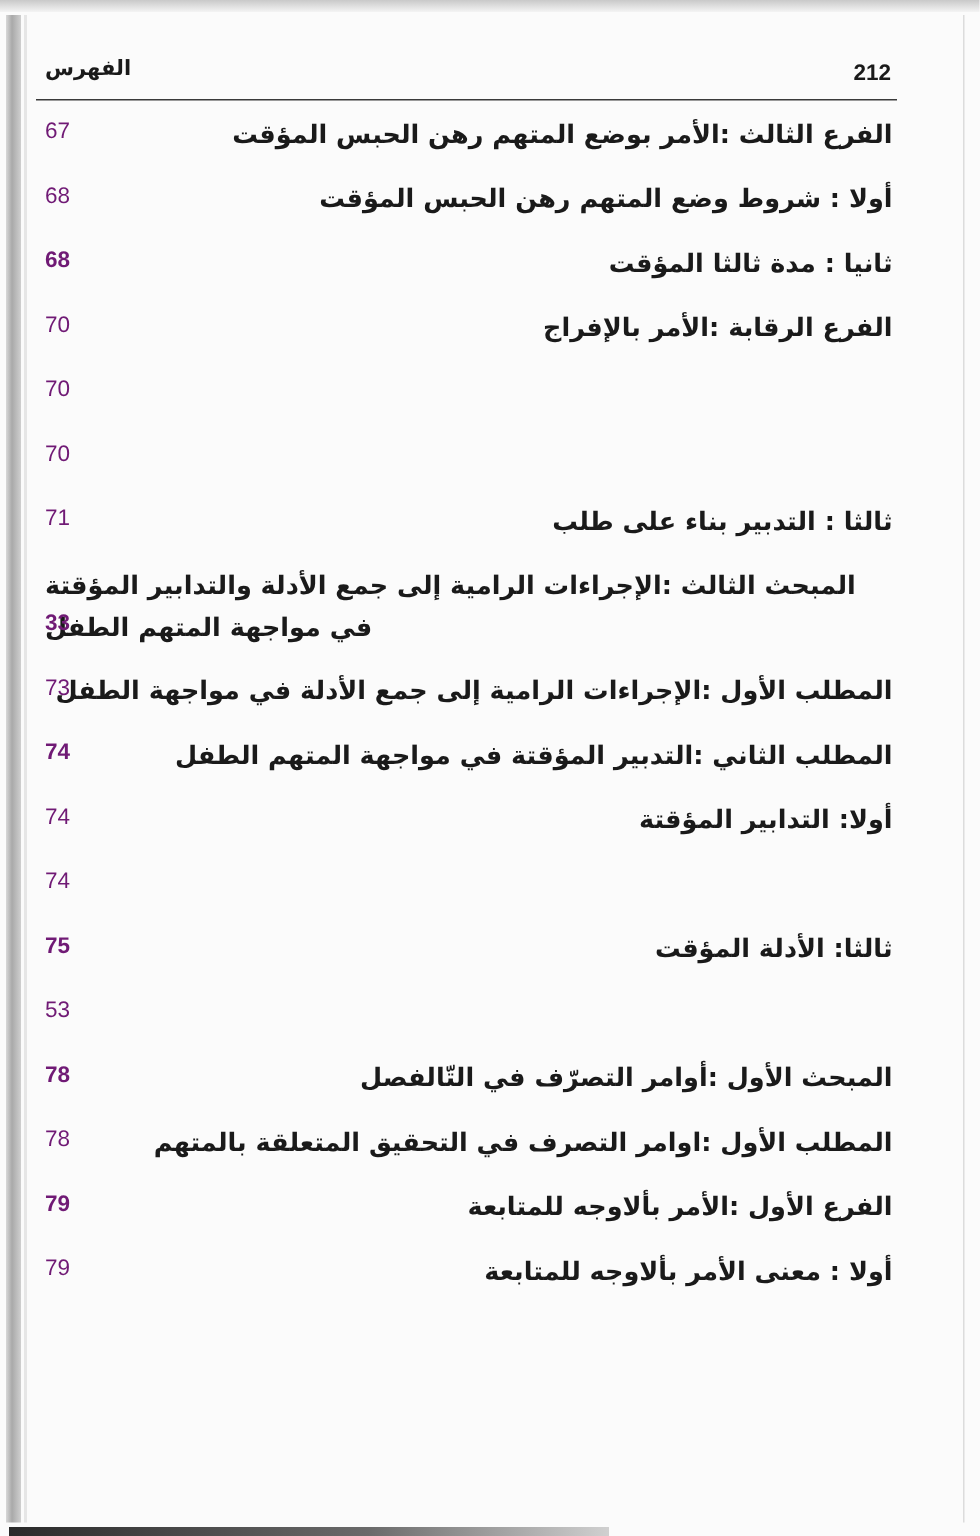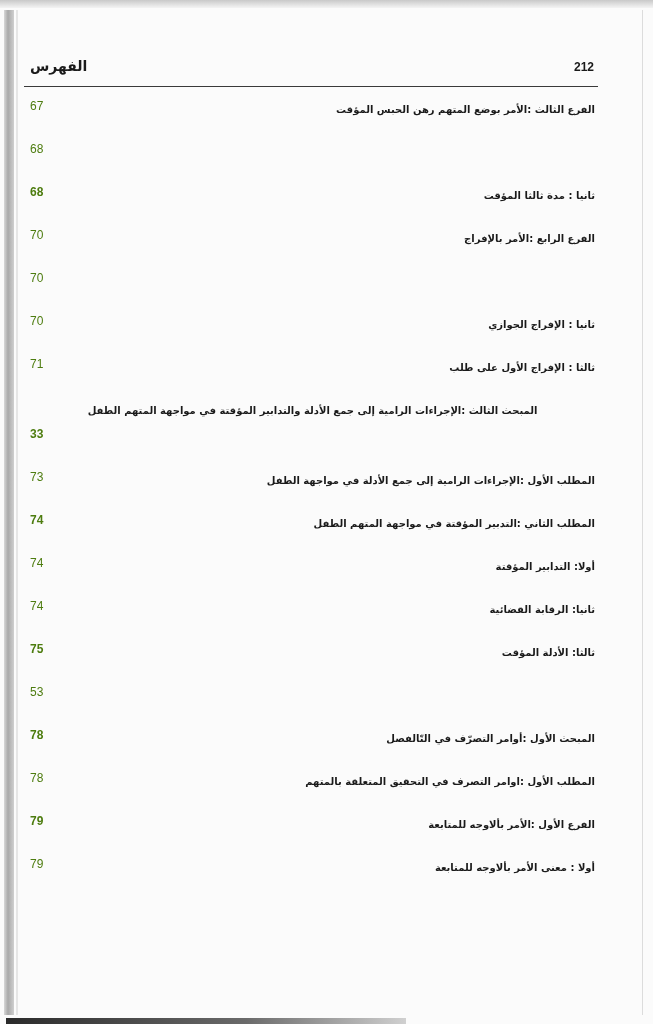--- a/index.html
+++ b/index.html
@@ -31,21 +31,21 @@
     position: absolute; right: 10px; top: 10px; width: 1px; height: 1005px;
     background: #dcdcdc;
   }
   .bottom-shadow {
     position: absolute; left: 6px; bottom: 0; width: 400px; height: 6px;
     background: linear-gradient(90deg, #2a2a2a, #6a6a6a 60%, #d0d0d0);
   }
   .page {
     position: absolute;
     left: 24px;
-    top: 48px;
+    top: 28px;
     width: 574px;
     text-decoration: underline;
   }
   .header {
     position: relative;
     height: 38px;
     border-bottom: 1.5px solid #3a3a3a;
   }
   .header-title {
     position: absolute;
@@ -53,56 +53,56 @@
     top: 10px;
     font-size: 14px;
     font-weight: bold;
     direction: rtl;
   }
   .header-pagenum {
     position: absolute;
     right: 4px;
     top: 12px;
     font-family: "Liberation Sans", sans-serif;
-    font-size: 12px;
+    font-size: 15px;
     font-weight: bold;
   }
   .toc {
     position: relative;
     margin-top: 3px;
   }
   .toc-row {
     position: relative;
     height: 43px;
   }
   .toc-row.tall {
     height: 70px;
   }
   .toc-text {
     position: absolute;
     right: 3px;
     top: 6px;
     direction: rtl;
-    text-align: center;
-    font-size: 10px;
+    text-align: left;
+    font-size: 17px;
     font-weight: bold;
     line-height: 28px;
     white-space: nowrap;
   }
   .toc-row.tall .toc-text {
     white-space: normal;
     width: 565px;
   }
   .toc-page {
     position: absolute;
     left: 6px;
     top: 9px;
     font-family: "Liberation Sans", sans-serif;
-    font-size: 12px;
-    color: #4d7c0f;
+    font-size: 15px;
+    color: #701a75;
   }
   .toc-page.bold { font-weight: bold; }
   .toc-row.tall .toc-page { top: 36px; }
 </style>
 </head>
 <body>
 
 <div class="top-shadow"></div>
 <div class="binding"></div>
 <div class="binding-inner"></div>
@@ -114,59 +114,58 @@
     <span class="header-title">الفهرس</span>
     <span class="header-pagenum">212</span>
   </div>
 
   <div class="toc">
     <div class="toc-row">
       <span class="toc-text">الفرع الثالث :الأمر بوضع المتهم رهن الحبس المؤقت</span>
       <span class="toc-page">67</span>
     </div>
     <div class="toc-row">
+      <span class="toc-text">أولا : شروط وضع المتهم رهن الحبس المؤقت</span>
       <span class="toc-page">68</span>
     </div>
     <div class="toc-row">
       <span class="toc-text">ثانيا : مدة ثالثا المؤقت</span>
       <span class="toc-page bold">68</span>
     </div>
     <div class="toc-row">
-      <span class="toc-text">الفرع الرابع :الأمر بالإفراج</span>
+      <span class="toc-text">الفرع الرقابة :الأمر بالإفراج</span>
       <span class="toc-page">70</span>
     </div>
     <div class="toc-row">
       <span class="toc-page">70</span>
     </div>
     <div class="toc-row">
-      <span class="toc-text">ثانيا : الإفراج الجوازي</span>
       <span class="toc-page">70</span>
     </div>
     <div class="toc-row">
-      <span class="toc-text">ثالثا : الإفراج الأول على طلب</span>
+      <span class="toc-text">ثالثا : التدبير بناء على طلب</span>
       <span class="toc-page">71</span>
     </div>
     <div class="toc-row tall">
       <span class="toc-text">المبحث الثالث :الإجراءات الرامية إلى جمع الأدلة والتدابير المؤقتة في مواجهة المتهم الطفل</span>
       <span class="toc-page bold">33</span>
     </div>
     <div class="toc-row">
       <span class="toc-text">المطلب الأول :الإجراءات الرامية إلى جمع الأدلة في مواجهة الطفل</span>
       <span class="toc-page">73</span>
     </div>
     <div class="toc-row">
       <span class="toc-text">المطلب الثاني :التدبير المؤقتة في مواجهة المتهم الطفل</span>
       <span class="toc-page bold">74</span>
     </div>
     <div class="toc-row">
       <span class="toc-text">أولا: التدابير المؤقتة</span>
       <span class="toc-page">74</span>
     </div>
     <div class="toc-row">
-      <span class="toc-text">ثانيا: الرقابة القضائية</span>
       <span class="toc-page">74</span>
     </div>
     <div class="toc-row">
       <span class="toc-text">ثالثا: الأدلة المؤقت</span>
       <span class="toc-page bold">75</span>
     </div>
     <div class="toc-row">
       <span class="toc-page">53</span>
     </div>
     <div class="toc-row">

